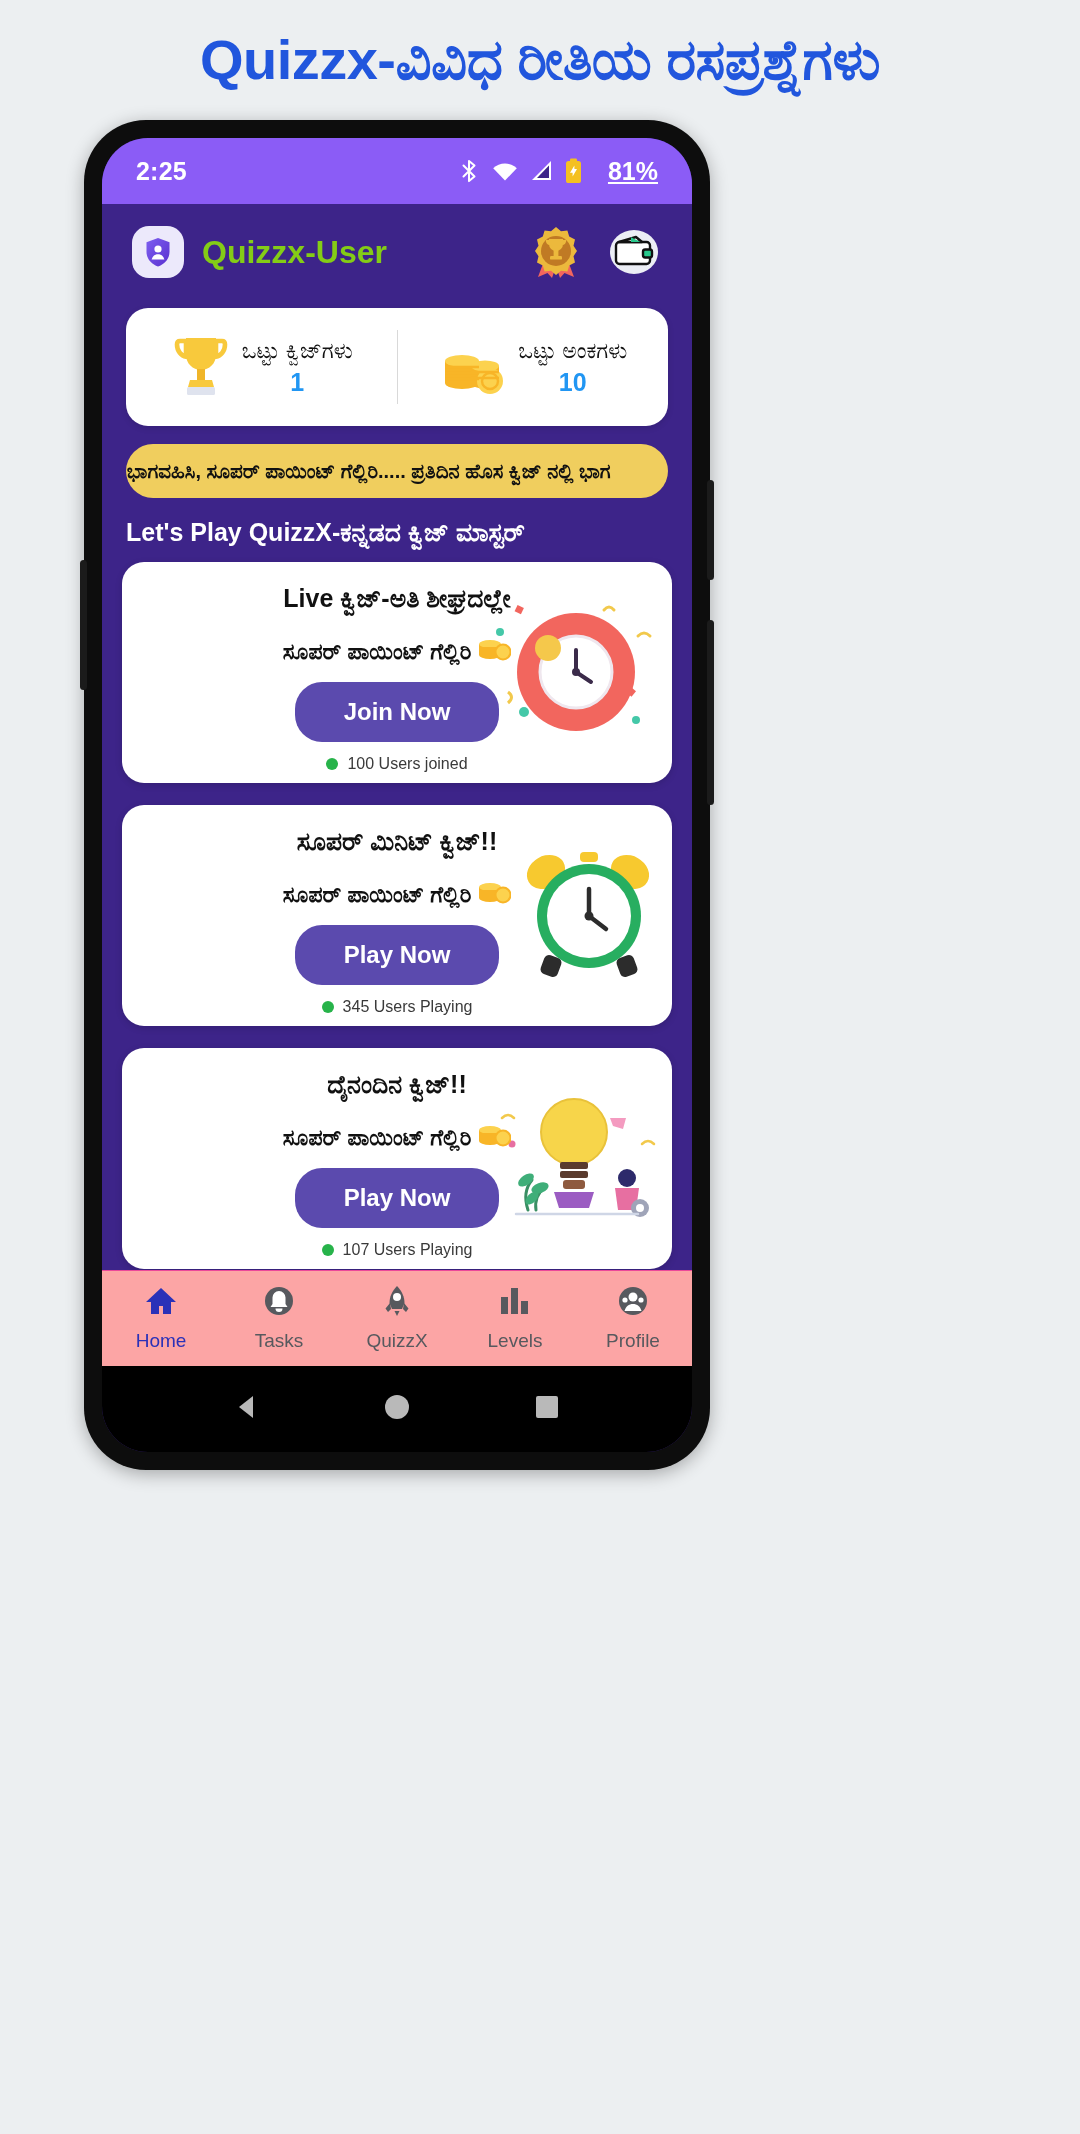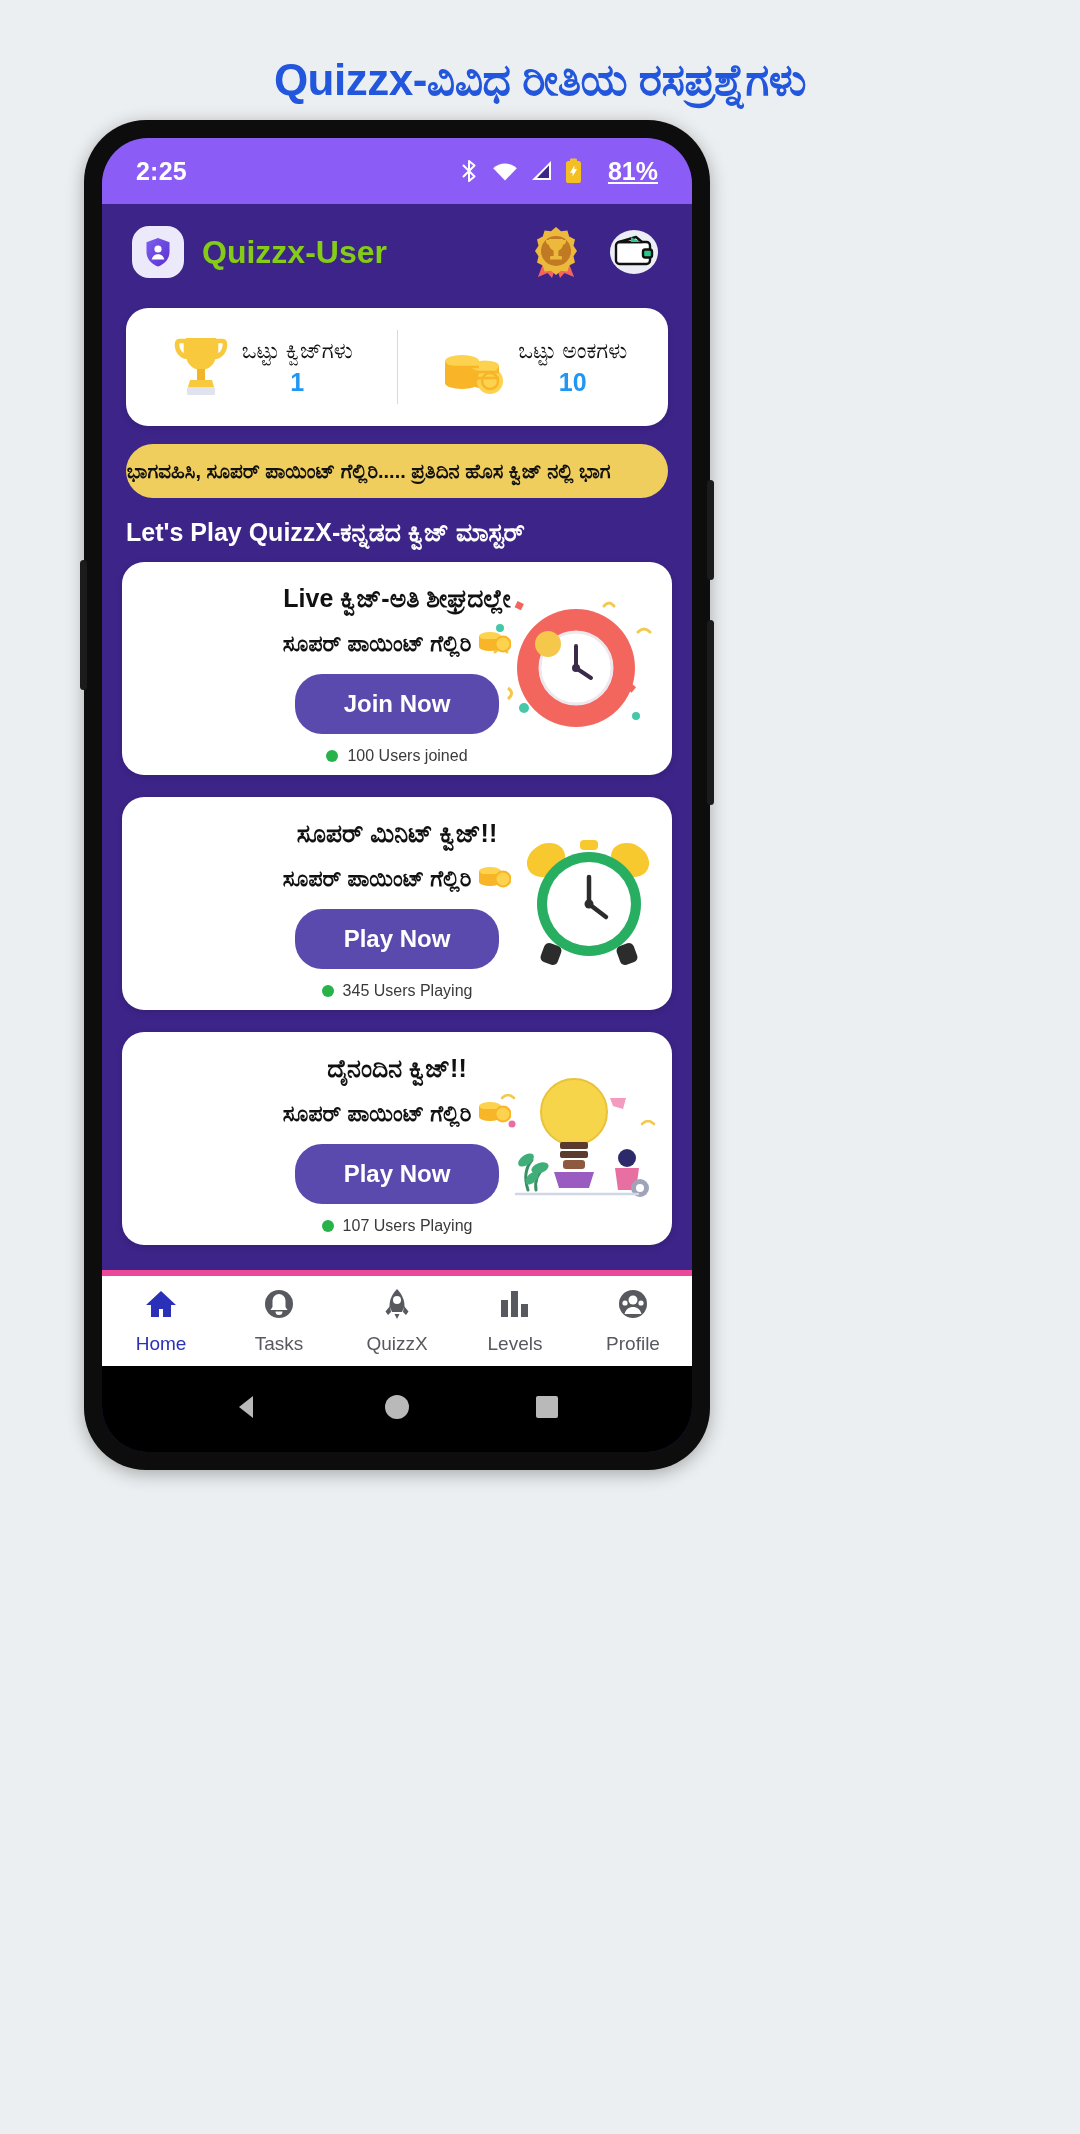--- a/index.html
+++ b/index.html
@@ -8,24 +8,24 @@
     background:#eceff1;
     font-family:"Liberation Sans","DejaVu Sans",sans-serif;
     overflow:hidden;
   }
 
   
   .page-title{
     width:1080px;
     text-align:center;
     color:#2156dd;
-    font-size:44px;
+    font-size:56px;
     font-weight:700;
     letter-spacing:-0.5px;
-    padding-top:44px;
+    padding-top:24px;
     height:118px;
     line-height:72px;
     white-space:nowrap;
   }
 
   
   .phone-wrap{
     position:absolute;
     left:84px; top:120px;
     width:626px; height:1350px;
@@ -142,21 +142,21 @@
     flex:0 0 auto;
   }
   .card-title{
     font-size:25px;font-weight:700;color:#111;
     text-align:left;margin-top:6px;
     position:relative;z-index:2;white-space:nowrap;
   }
   .card-sub{
     display:flex;align-items:center;gap:6px;
     font-size:22px;font-weight:700;color:#111;
-    margin-top:14px;position:relative;z-index:2;white-space:nowrap;
+    margin-top:22px;position:relative;z-index:2;white-space:nowrap;
   }
   .cta{
     margin-top:14px;
     background:#5b4aae;color:#fff;
     font-size:24px;font-weight:700;
     border:none;border-radius:27px;
     width:204px;height:60px;
     position:relative;z-index:2;cursor:pointer;
     font-family:inherit;
   }
@@ -170,23 +170,23 @@
     position:absolute; right:8px; top:50%;
     transform:translateY(-50%);
     z-index:1; pointer-events:none;
   }
   
   .quiz-card:first-child .card-art{ right:14px; }
 
   
   .bottomnav{
     flex:0 0 96px;
-    background:#ffffff;
+    background:#fca5a5;
     display:flex; align-items:center;
-    border-top:6px solid #ec4899;
+    border-top:1px solid #ec4899;
   }
   .nav-item{
     flex:1; display:flex;flex-direction:column;align-items:center;gap:9px;
     cursor:pointer;
   }
   .nav-label{ font-size:19px; color:#57595e; }
   .nav-item.active .nav-label{ color:#2a31b8; font-weight:400; }
 
   
   .sysnav{

